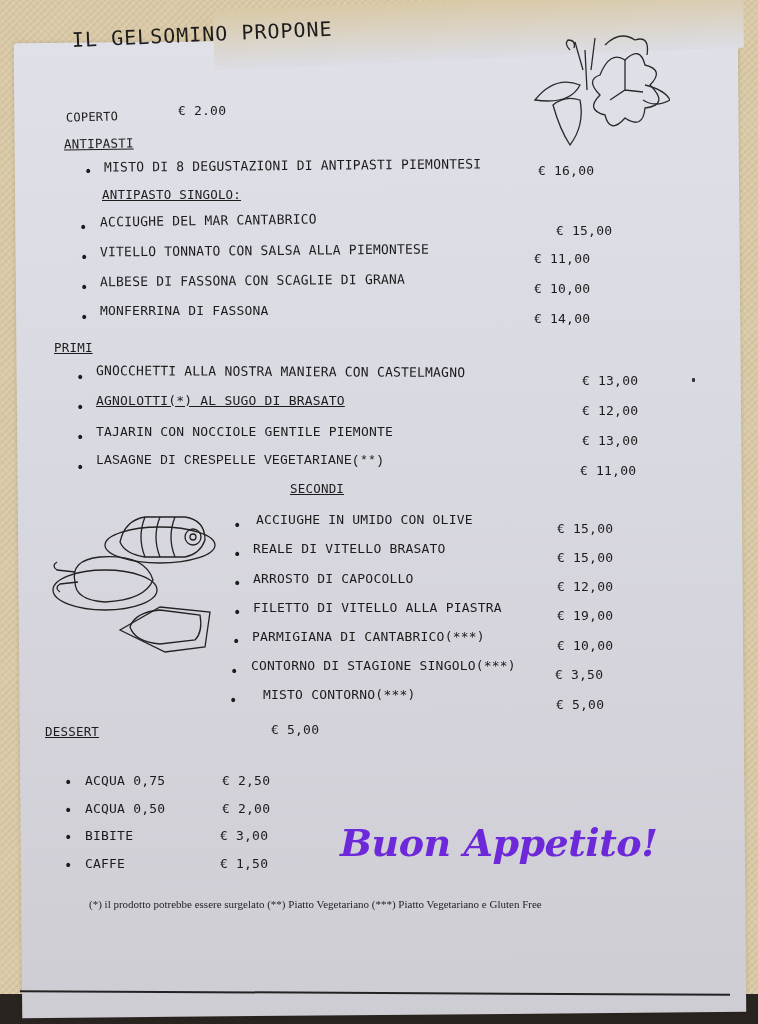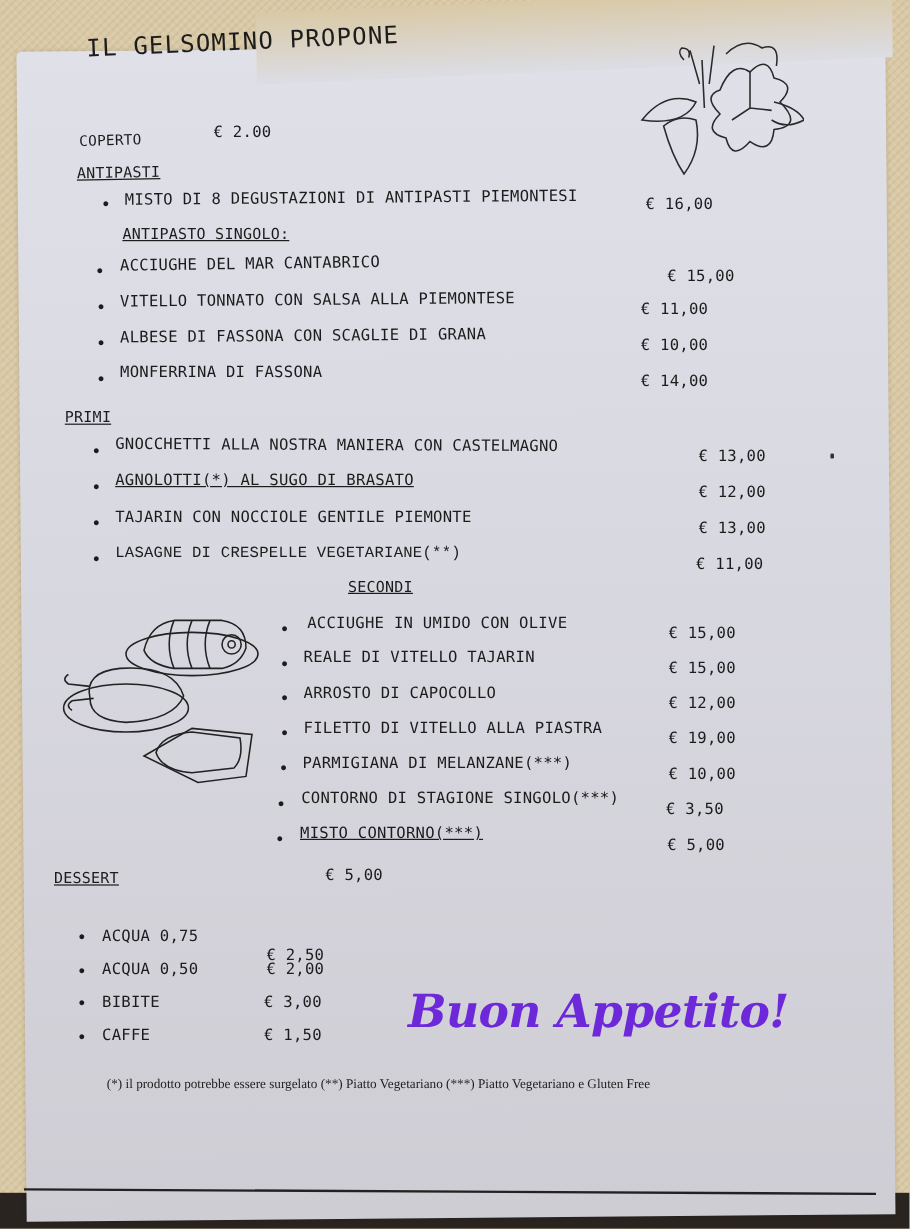--- a/index.html
+++ b/index.html
@@ -115,49 +115,49 @@
   <path d="M30 60 L12 58 q-6 -4 0 -8 M33 70 L15 72 q-6 4 0 8"></path>
   <path d="M75 118 L115 95 L165 100 L160 135 L120 140 Z"></path>
   <path d="M85 115 Q90 100 115 98 L155 103 Q158 120 150 128 L115 132 Q90 130 85 115 Z"></path>
 </svg>
 
 <div class="abs hand bullet" style="left:233px;top:517px;">•</div>
 <div class="abs hand item" style="left:256px;top:512px;">ACCIUGHE IN UMIDO CON OLIVE</div>
 <div class="abs hand price" style="left:557px;top:521px;">€ 15,00</div>
 
 <div class="abs hand bullet" style="left:233px;top:546px;">•</div>
-<div class="abs hand item" style="left:253px;top:541px;">REALE DI VITELLO TAJARIN</div>
+<div class="abs hand item" style="left:253px;top:541px;">REALE DI VITELLO BRASATO</div>
 <div class="abs hand price" style="left:557px;top:550px;">€ 15,00</div>
 
 <div class="abs hand bullet" style="left:233px;top:575px;">•</div>
 <div class="abs hand item" style="left:253px;top:571px;">ARROSTO DI CAPOCOLLO</div>
 <div class="abs hand price" style="left:557px;top:579px;">€ 12,00</div>
 
 <div class="abs hand bullet" style="left:233px;top:604px;">•</div>
 <div class="abs hand item" style="left:253px;top:600px;">FILETTO DI VITELLO ALLA PIASTRA</div>
 <div class="abs hand price" style="left:557px;top:608px;">€ 19,00</div>
 
 <div class="abs hand bullet" style="left:232px;top:633px;">•</div>
-<div class="abs hand item" style="left:252px;top:629px;">PARMIGIANA DI MELANZANE(***)</div>
+<div class="abs hand item" style="left:252px;top:629px;">PARMIGIANA DI CANTABRICO(***)</div>
 <div class="abs hand price" style="left:557px;top:638px;">€ 10,00</div>
 
 <div class="abs hand bullet" style="left:230px;top:663px;">•</div>
 <div class="abs hand item" style="left:251px;top:658px;">CONTORNO DI STAGIONE SINGOLO(***)</div>
 <div class="abs hand price" style="left:555px;top:667px;">€ 3,50</div>
 
 <div class="abs hand bullet" style="left:229px;top:692px;">•</div>
-<div class="abs hand item" style="left:250px;top:687px;text-decoration:underline;">MISTO CONTORNO(***)</div>
+<div class="abs hand item" style="left:263px;top:687px;">MISTO CONTORNO(***)</div>
 <div class="abs hand price" style="left:556px;top:697px;">€ 5,00</div>
 
 <div class="abs hand sect" style="left:45px;top:724px;">DESSERT</div>
 <div class="abs hand price" style="left:271px;top:722px;">€ 5,00</div>
 
 <div class="abs hand bullet" style="left:64px;top:774px;">•</div>
 <div class="abs hand item" style="left:85px;top:773px;">ACQUA 0,75</div>
-<div class="abs hand price" style="left:222px;top:773px;margin-top:16px;">€ 2,50</div>
+<div class="abs hand price" style="left:222px;top:773px;">€ 2,50</div>
 
 <div class="abs hand bullet" style="left:64px;top:802px;">•</div>
 <div class="abs hand item" style="left:85px;top:801px;">ACQUA 0,50</div>
 <div class="abs hand price" style="left:222px;top:801px;">€ 2,00</div>
 
 <div class="abs hand bullet" style="left:64px;top:829px;">•</div>
 <div class="abs hand item" style="left:85px;top:828px;">BIBITE</div>
 <div class="abs hand price" style="left:220px;top:828px;">€ 3,00</div>
 
 <div class="abs hand bullet" style="left:64px;top:857px;">•</div>

